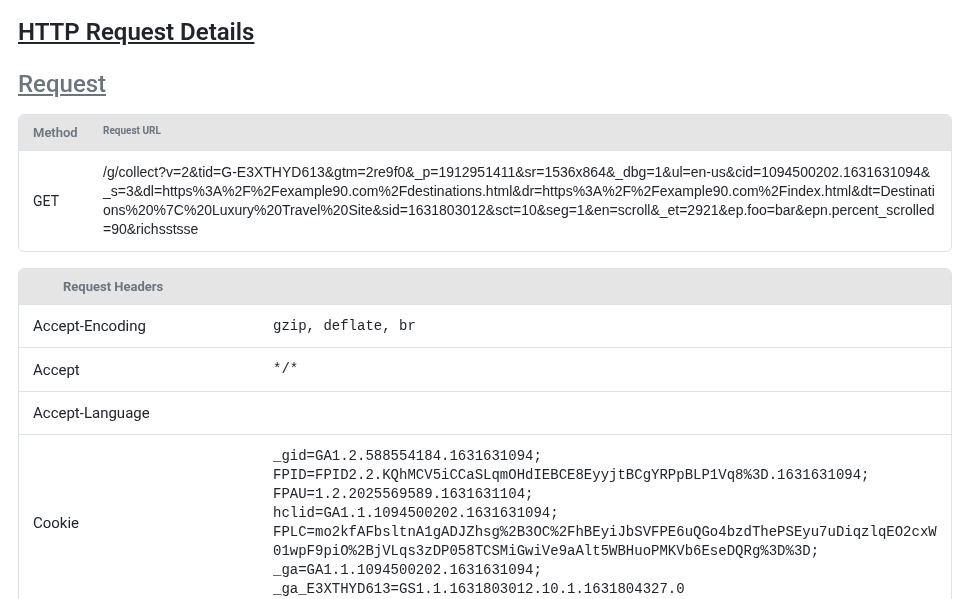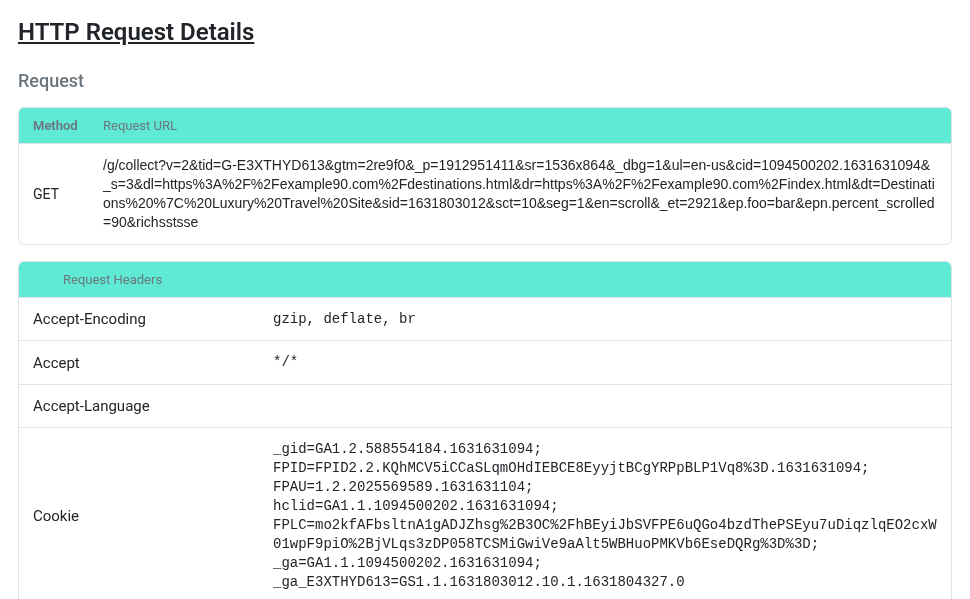--- a/index.html
+++ b/index.html
@@ -14,53 +14,54 @@
       padding: 18px;
     }
     .page-title {
       font-size: 24px;
       font-weight: 600;
       color: #212529;
       margin-bottom: 24px;
       text-decoration: underline;
     }
     .section-title {
-      font-size: 18px;
+      font-size: 24px;
       font-weight: 500;
       color: #6c757d;
       margin-bottom: 16px;
+      text-decoration: underline;
     }
     .panel {
       border: 1px solid #dee2e6;
       border-radius: 6px;
       overflow: hidden;
       margin-bottom: 16px;
     }
     .panel-header {
-      background: #5eead4;
+      background: #e5e5e5;
       border-bottom: 1px solid #dee2e6;
       padding: 10px 14px;
       display: flex;
       gap: 16px;
     }
     .panel-header-col1 {
       font-size: 13px;
       font-weight: 600;
       color: #6c757d;
       width: 54px;
       flex-shrink: 0;
     }
     .panel-header-col2 {
-      font-size: 13px;
-      font-weight: 400;
+      font-size: 10px;
+      font-weight: 700;
       color: #6c757d;
     }
     .panel-header-solo {
       font-size: 13px;
-      font-weight: 400;
+      font-weight: 700;
       color: #6c757d;
       padding-left: 30px;
     }
     .panel-body-row {
       display: flex;
       padding: 12px 14px;
       border-bottom: 1px solid #dee2e6;
       align-items: center;
     }
     .panel-body-row:last-child {

